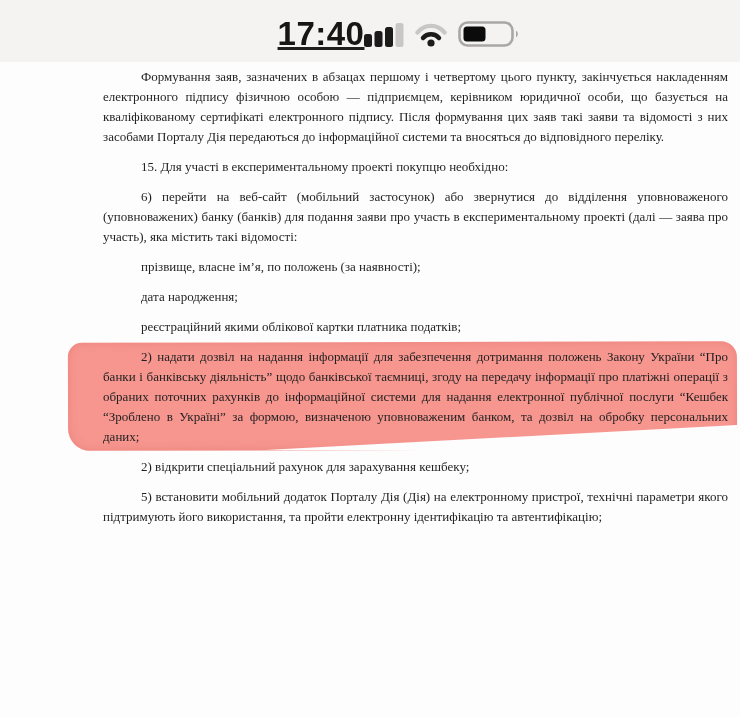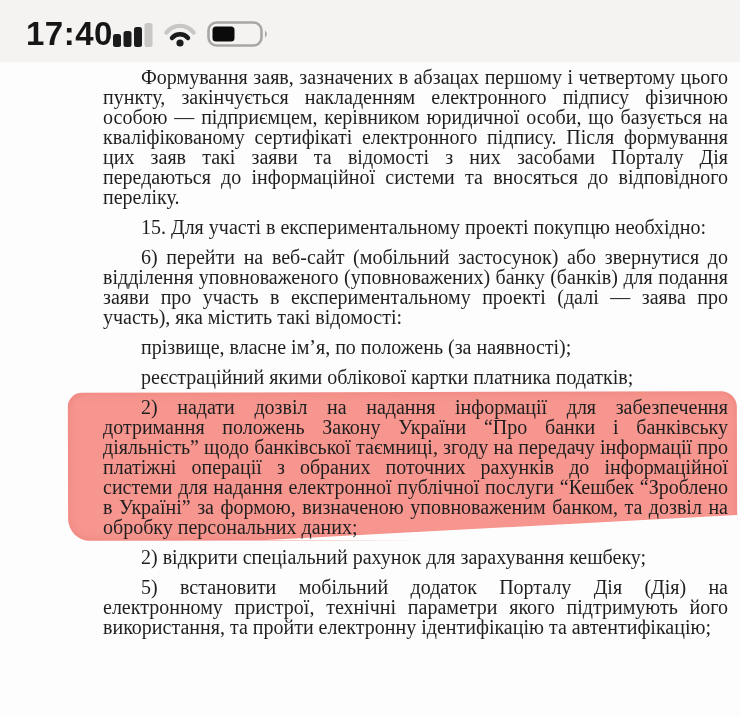--- a/index.html
+++ b/index.html
@@ -13,39 +13,40 @@
     --battery-outline:#a9a7a5;
   }
   *{margin:0;padding:0;box-sizing:border-box;}
   html,body{width:740px;height:717px;overflow:hidden;}
   body{background:var(--page-bg);font-family:"Liberation Serif","DejaVu Serif",serif;color:var(--text);}
 
   
   .status-bar{
     height:62px;width:100%;
     background:var(--status-bar-bg);
-    display:flex;align-items:center;justify-content:flex-start;
-    padding:6px 34px 0 26px;
+    display:flex;align-items:center;justify-content:center;
+    padding:6px 34px 0 94px;
+    text-decoration:underline;
   }
   .clock{
     font-family:"Liberation Sans","DejaVu Sans",sans-serif;
     font-size:33px;font-weight:700;letter-spacing:.5px;color:#161616;
   }
   .status-icons{display:flex;align-items:center;gap:11px;}
   .status-icons svg{display:block;}
 
   
   .document{
     height:655px;width:100%;
     background:var(--page-bg);
     padding:5px 12px 0 103px;
     overflow:hidden;
   }
   .para{
-    font-size:20px;line-height:20px;
+    font-size:13px;line-height:20px;
     text-align:justify;text-indent:38px;
     margin-bottom:10px;
     position:relative;
   }
   .ptext{position:relative;z-index:2;}
 
   
   .hl{position:absolute;z-index:0;background:var(--highlight);
       box-shadow:inset 0 0 10px rgba(214,84,76,.28);}
   .hl1{
@@ -105,20 +106,21 @@
 <div class="document">
 
   <p class="para">Формування заяв, зазначених в абзацах першому і четвертому цього пункту, закінчується накладенням електронного підпису фізичною особою — підприємцем, керівником юридичної особи, що базується на кваліфікованому сертифікаті електронного підпису. Після формування цих заяв такі заяви та відомості з них засобами Порталу Дія передаються до інформаційної системи та вносяться до відповідного переліку.</p>
 
   <p class="para">15. Для участі в експериментальному проекті покупцю необхідно:</p>
 
   <p class="para">6) перейти на веб-сайт (мобільний застосунок) або звернутися до відділення уповноваженого (уповноважених) банку (банків) для подання заяви про участь в експериментальному проекті (далі — заява про участь), яка містить такі відомості:</p>
 
   <p class="para">прізвище, власне ім’я, по положень (за наявності);</p>
 
+  <p class="para">дата народження;</p>
 
   <p class="para">реєстраційний якими облікової картки платника податків;</p>
 
 
   <p class="para">
     <span class="hl hl2"></span>
     <span class="hl2cut"></span>
     <span class="ptext">2) надати дозвіл на надання інформації для забезпечення дотримання положень Закону України “Про банки і банківську діяльність” щодо банківської таємниці, згоду на передачу інформації про платіжні операції з обраних поточних рахунків до інформаційної системи для надання електронної публічної послуги “Кешбек “Зроблено в Україні” за формою, визначеною уповноваженим банком, та дозвіл на обробку персональних даних;</span>
   </p>
 

